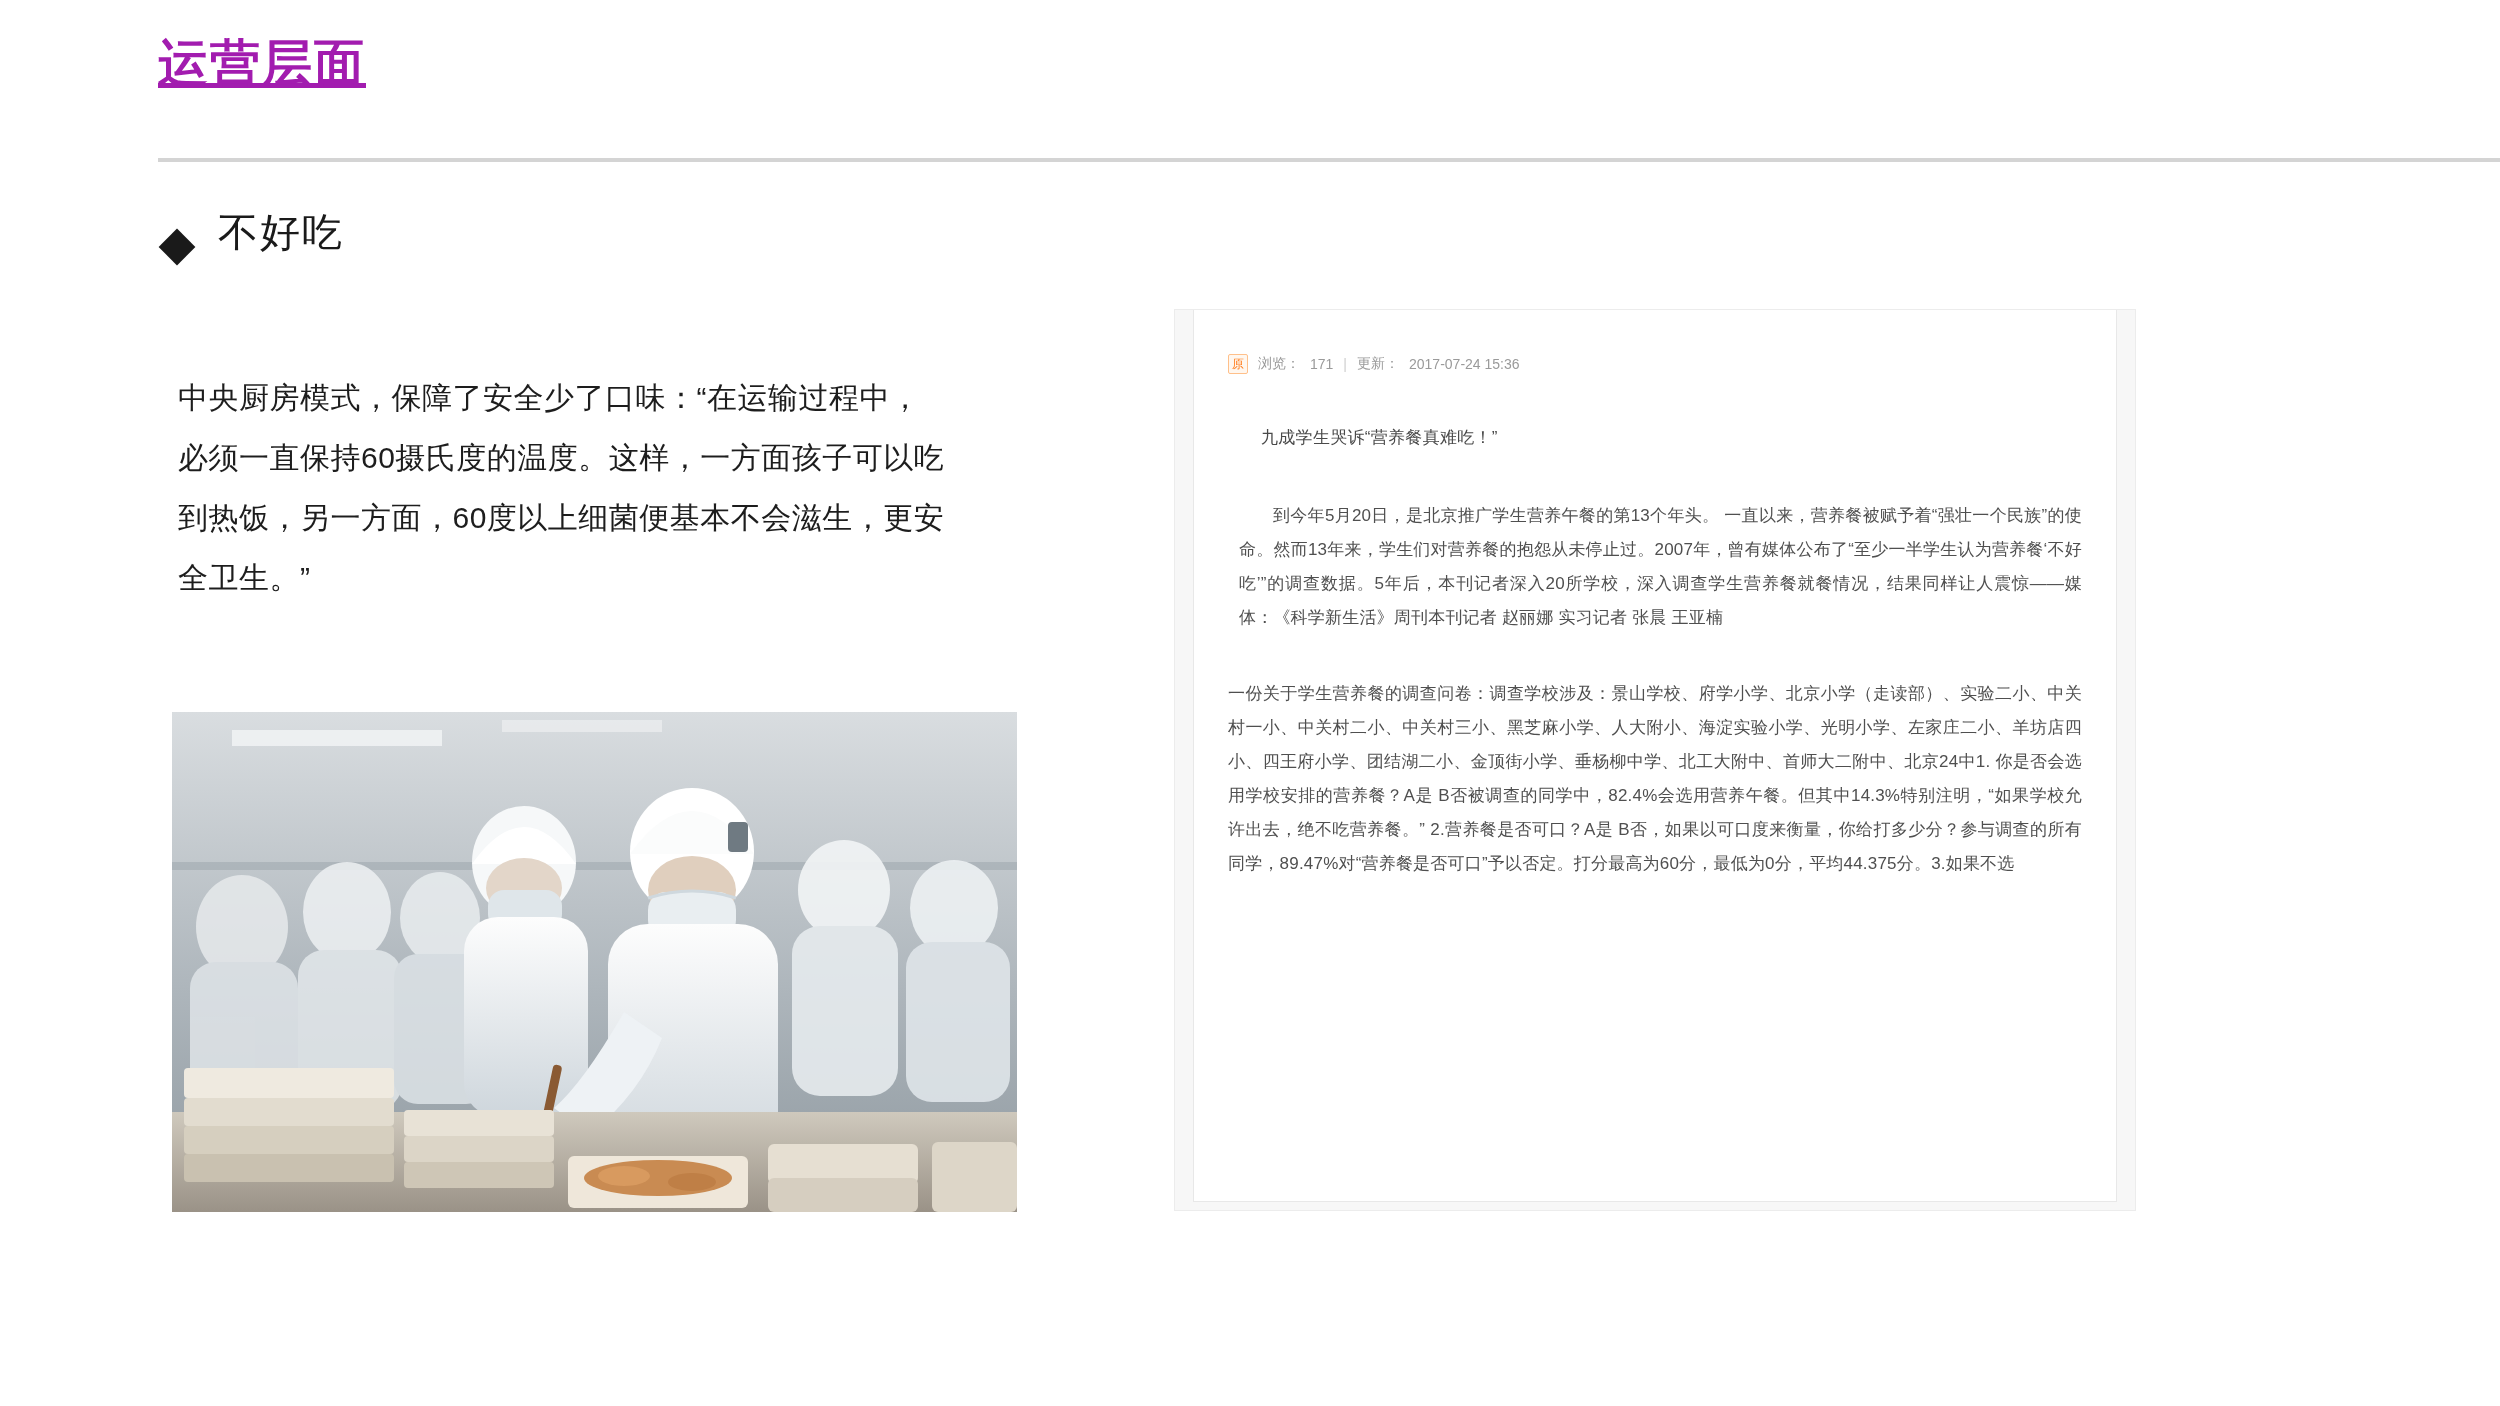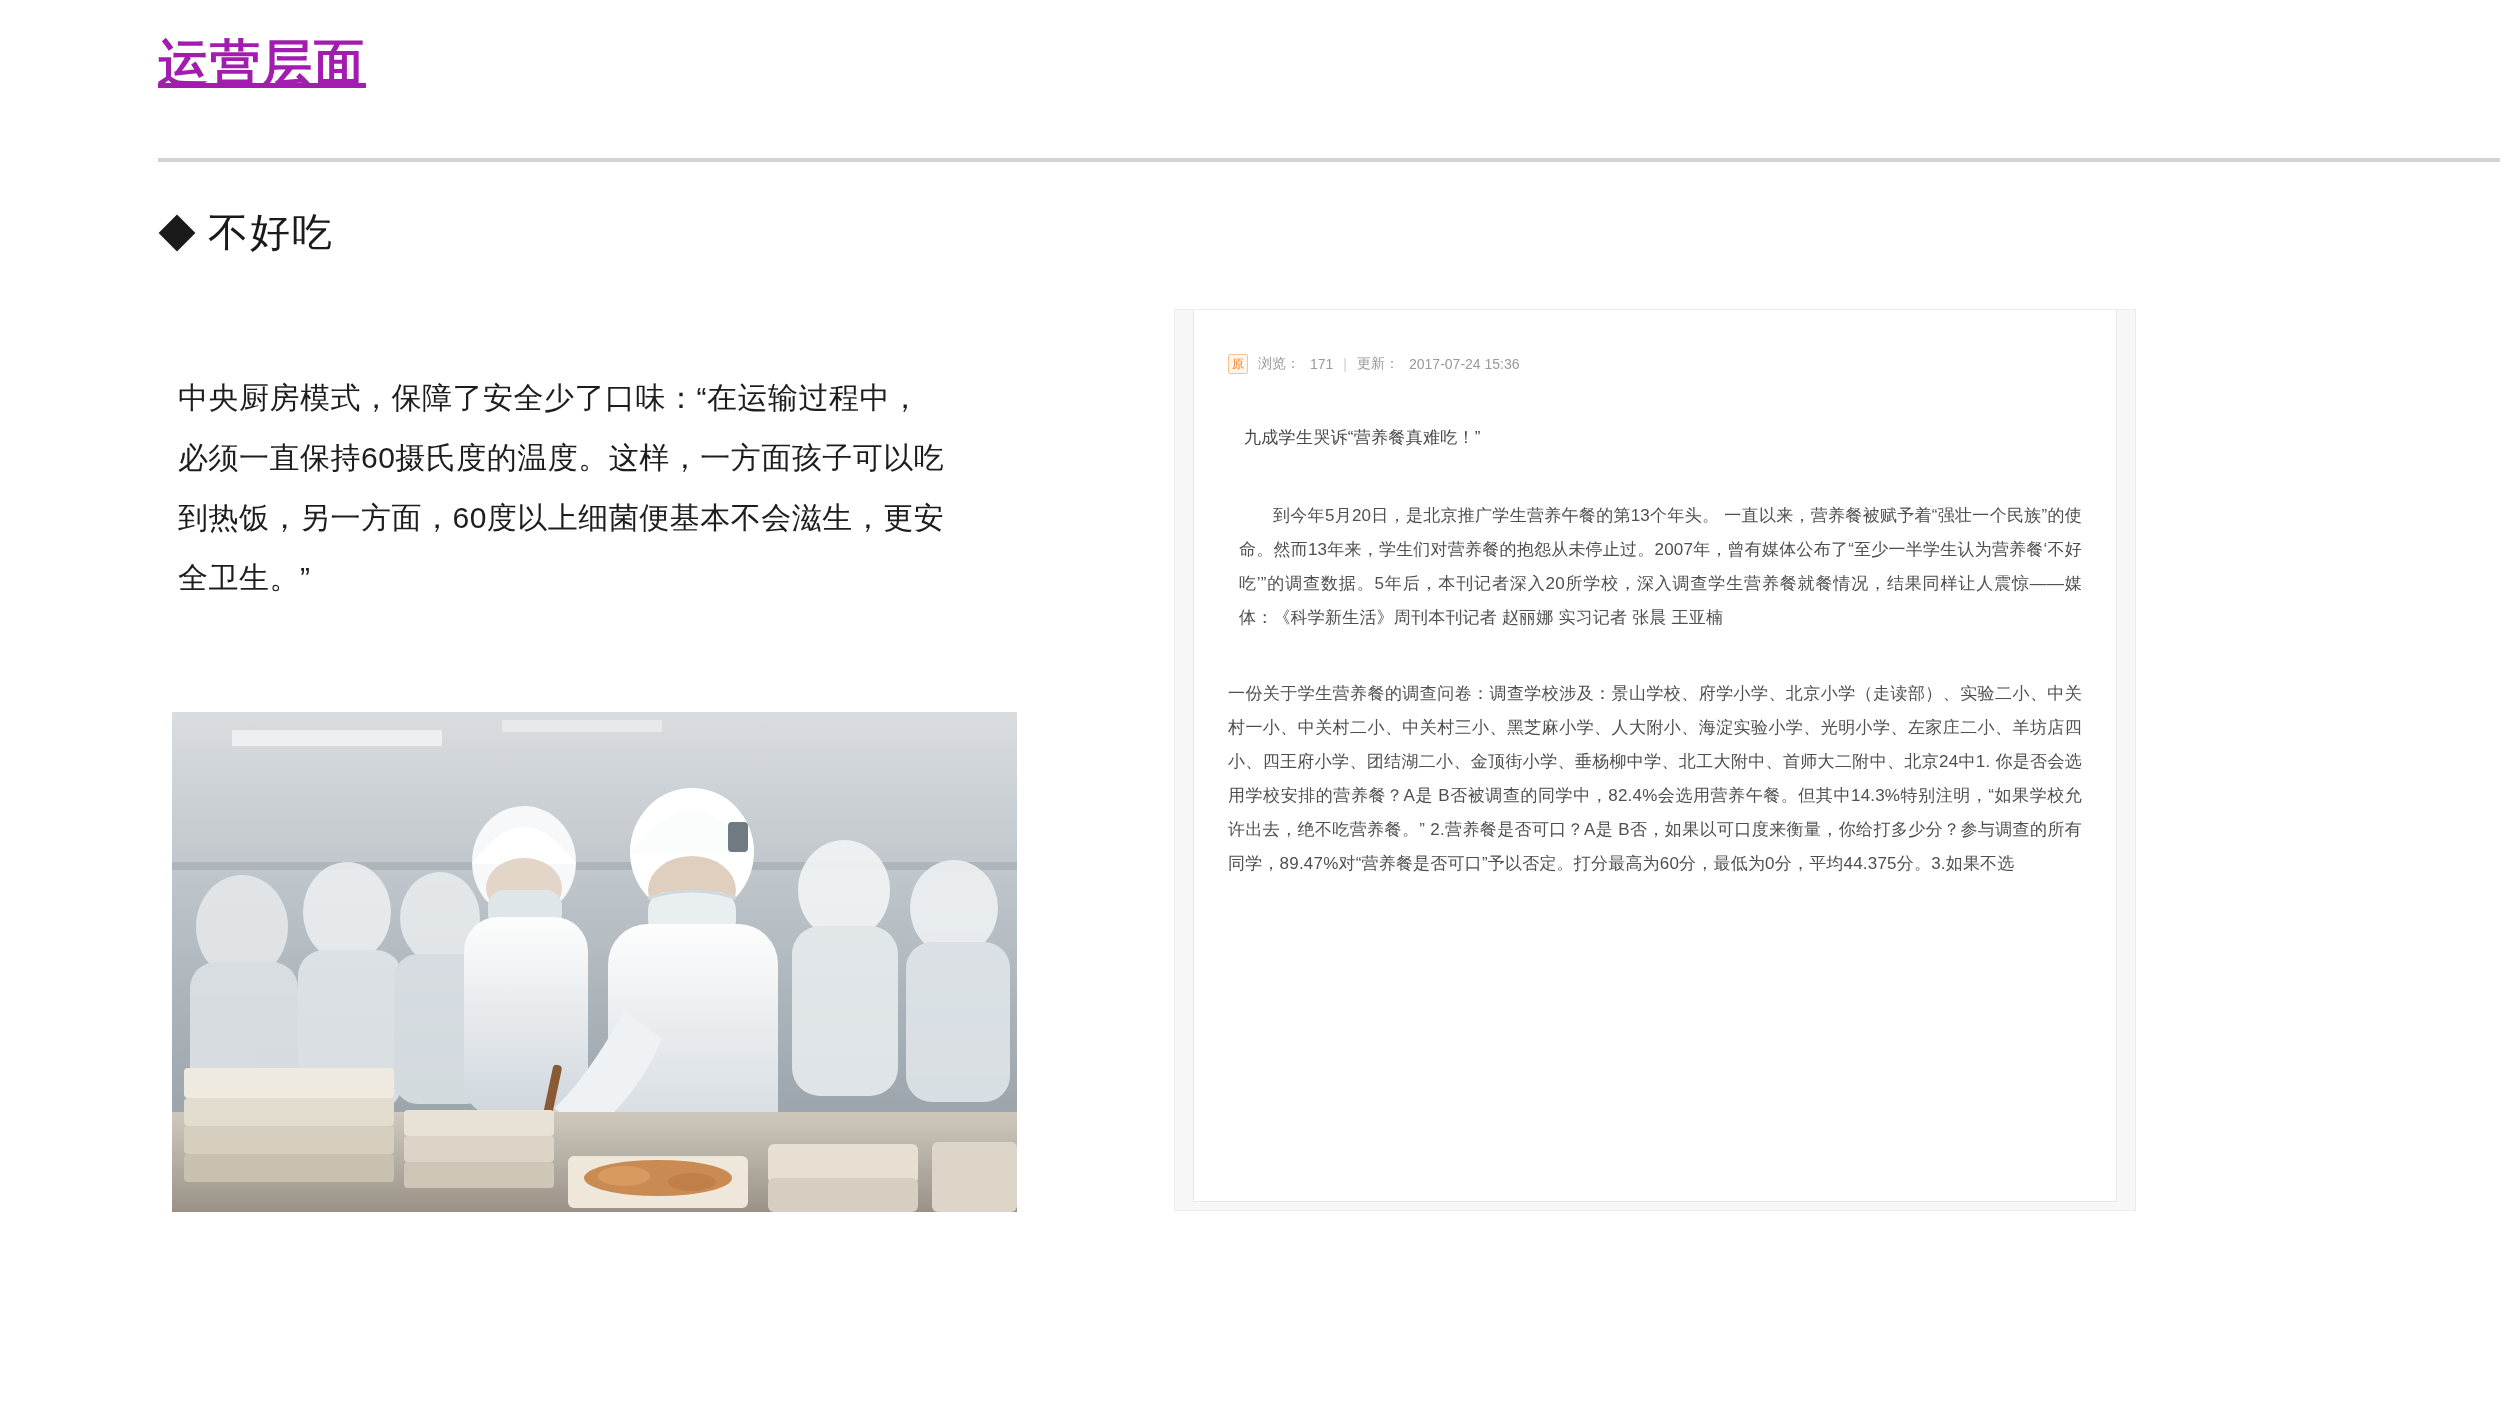--- a/index.html
+++ b/index.html
@@ -37,22 +37,22 @@
     height: 4px;
     background: #d4d4d4;
   }
 
   
   .bullet-row {
     position: absolute;
     left: 164px;
     top: 205px;
     display: flex;
-    align-items: center;
-    gap: 18px;
+    align-items: flex-end;
+    gap: 28px;
   }
   .bullet-diamond {
     width: 26px;
     height: 26px;
     background: #1a1a1a;
     transform: rotate(45deg);
   }
   .bullet-label {
     font-size: 40px;
     color: #1a1a1a;
@@ -129,21 +129,21 @@
     text-align: center;
     font-size: 12px;
     color: #ff7a18;
     border: 1px solid #ffc08a;
     background: #fff7ef;
     border-radius: 2px;
   }
   .meta-sep { color: #cfcfcf; }
   .article-subhead {
     margin-top: 52px;
-    margin-left: 16px;
+    margin-left: 33px;
     font-size: 17px;
     color: #4a4a4a;
     letter-spacing: 0.3px;
   }
   .article-body {
     margin-top: 50px;
     font-size: 17px;
     line-height: 2.0;
     color: #4f4f4f;
     letter-spacing: 0.2px;

